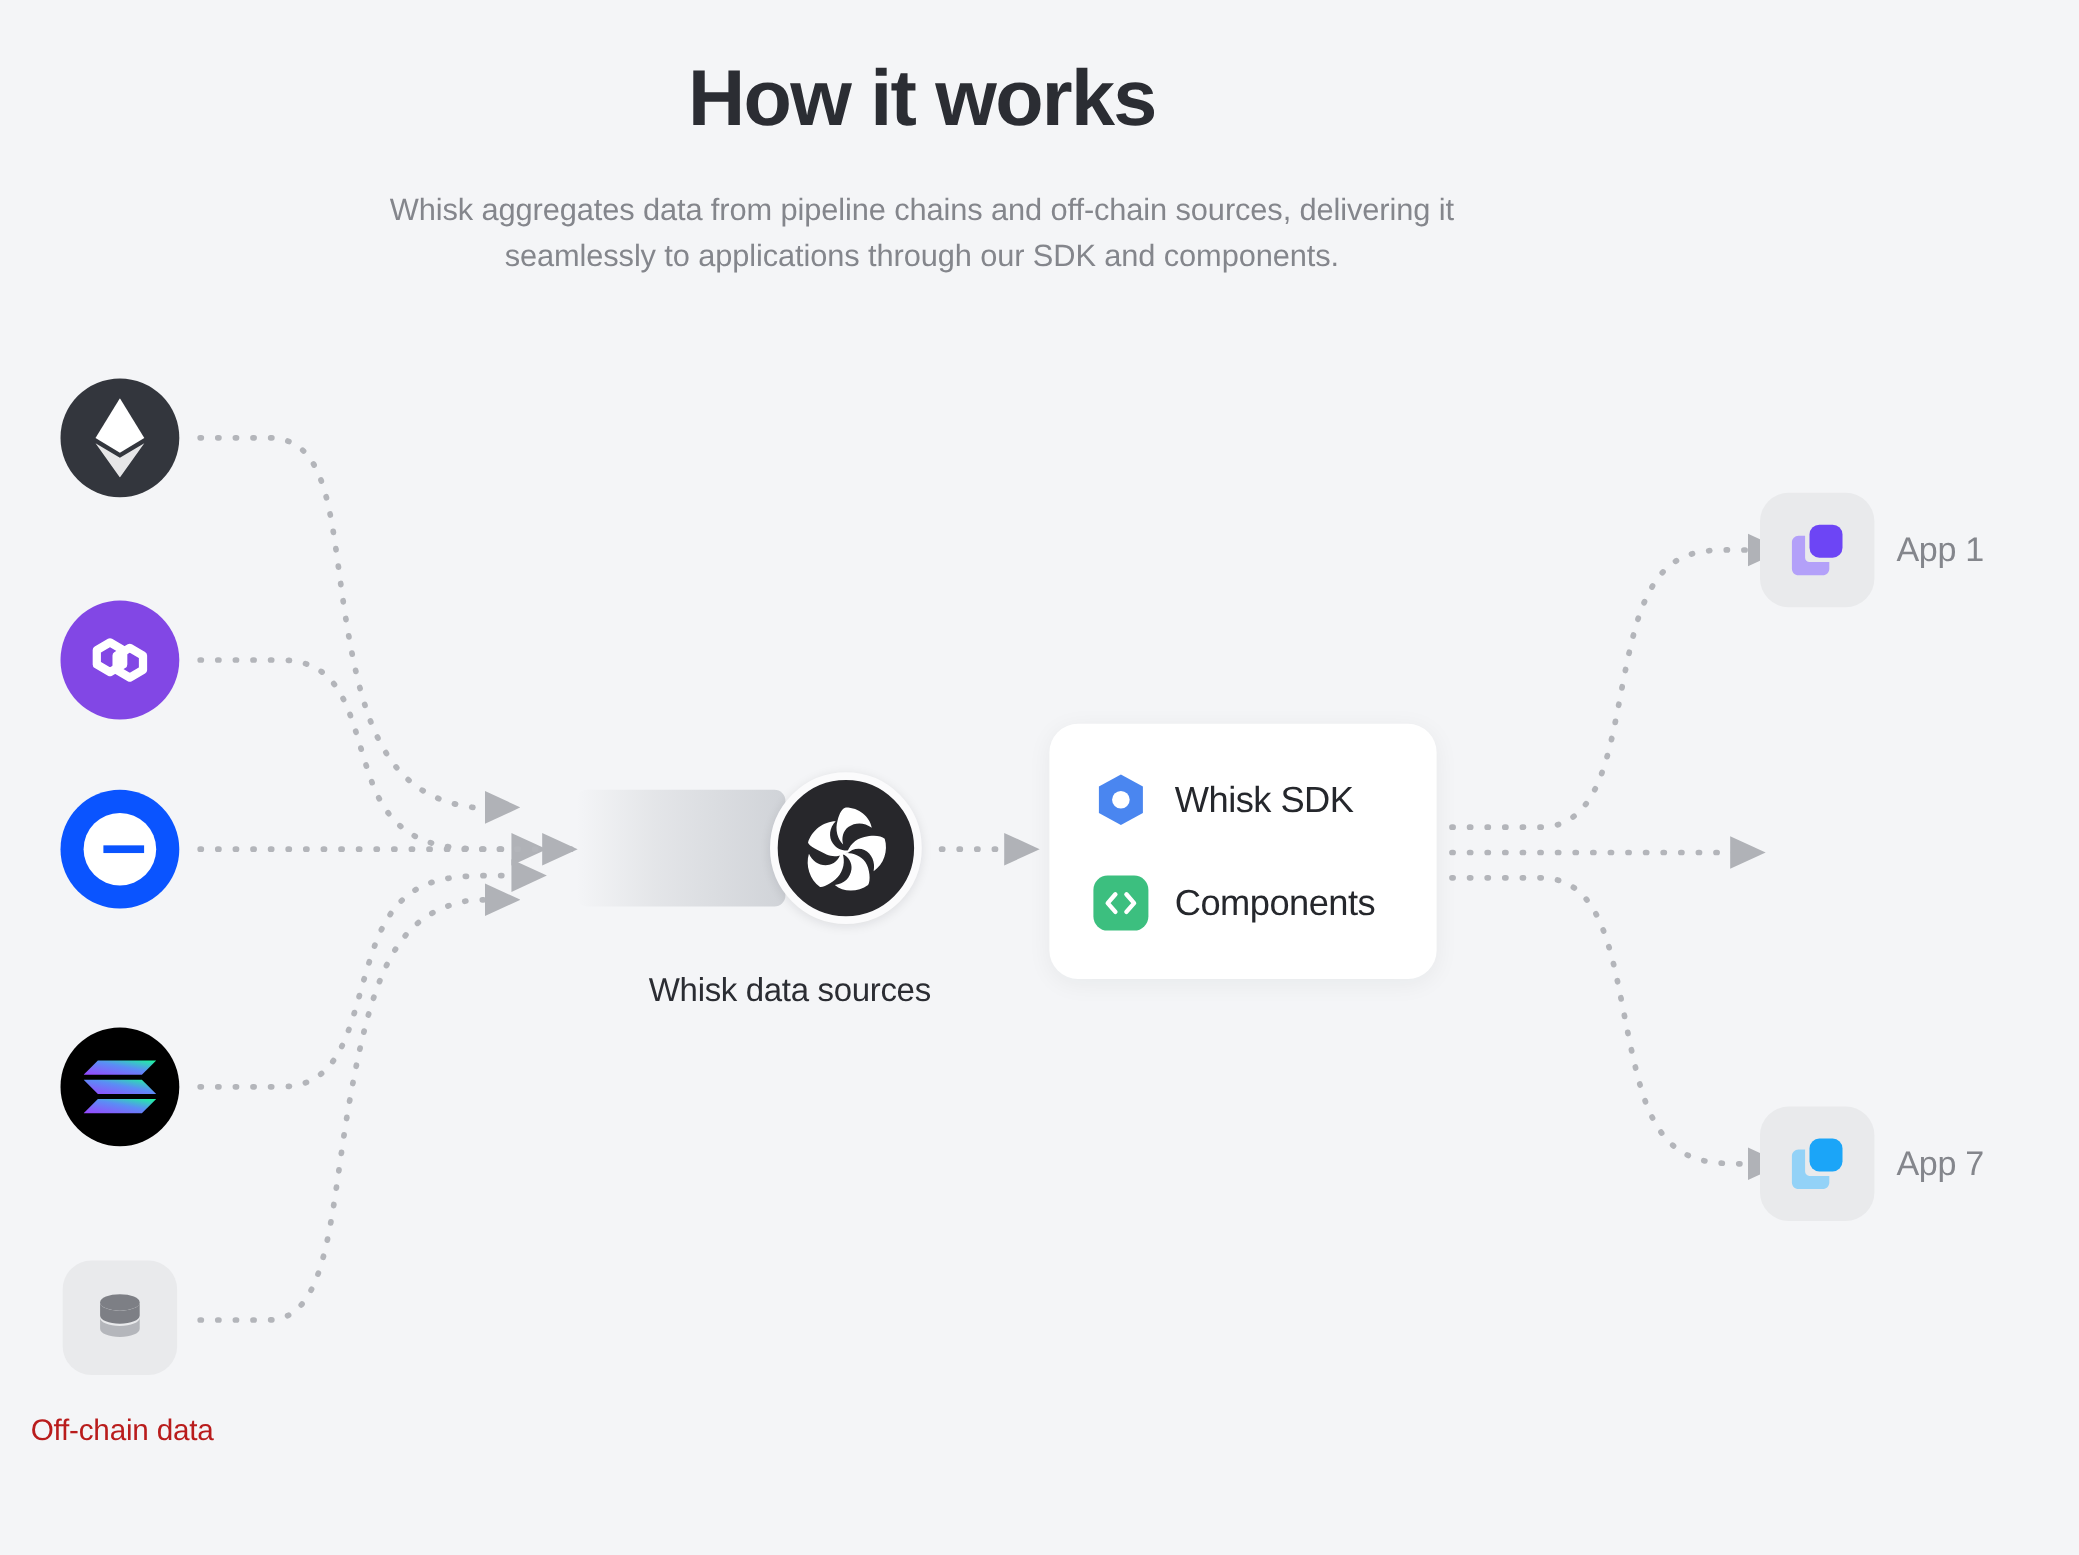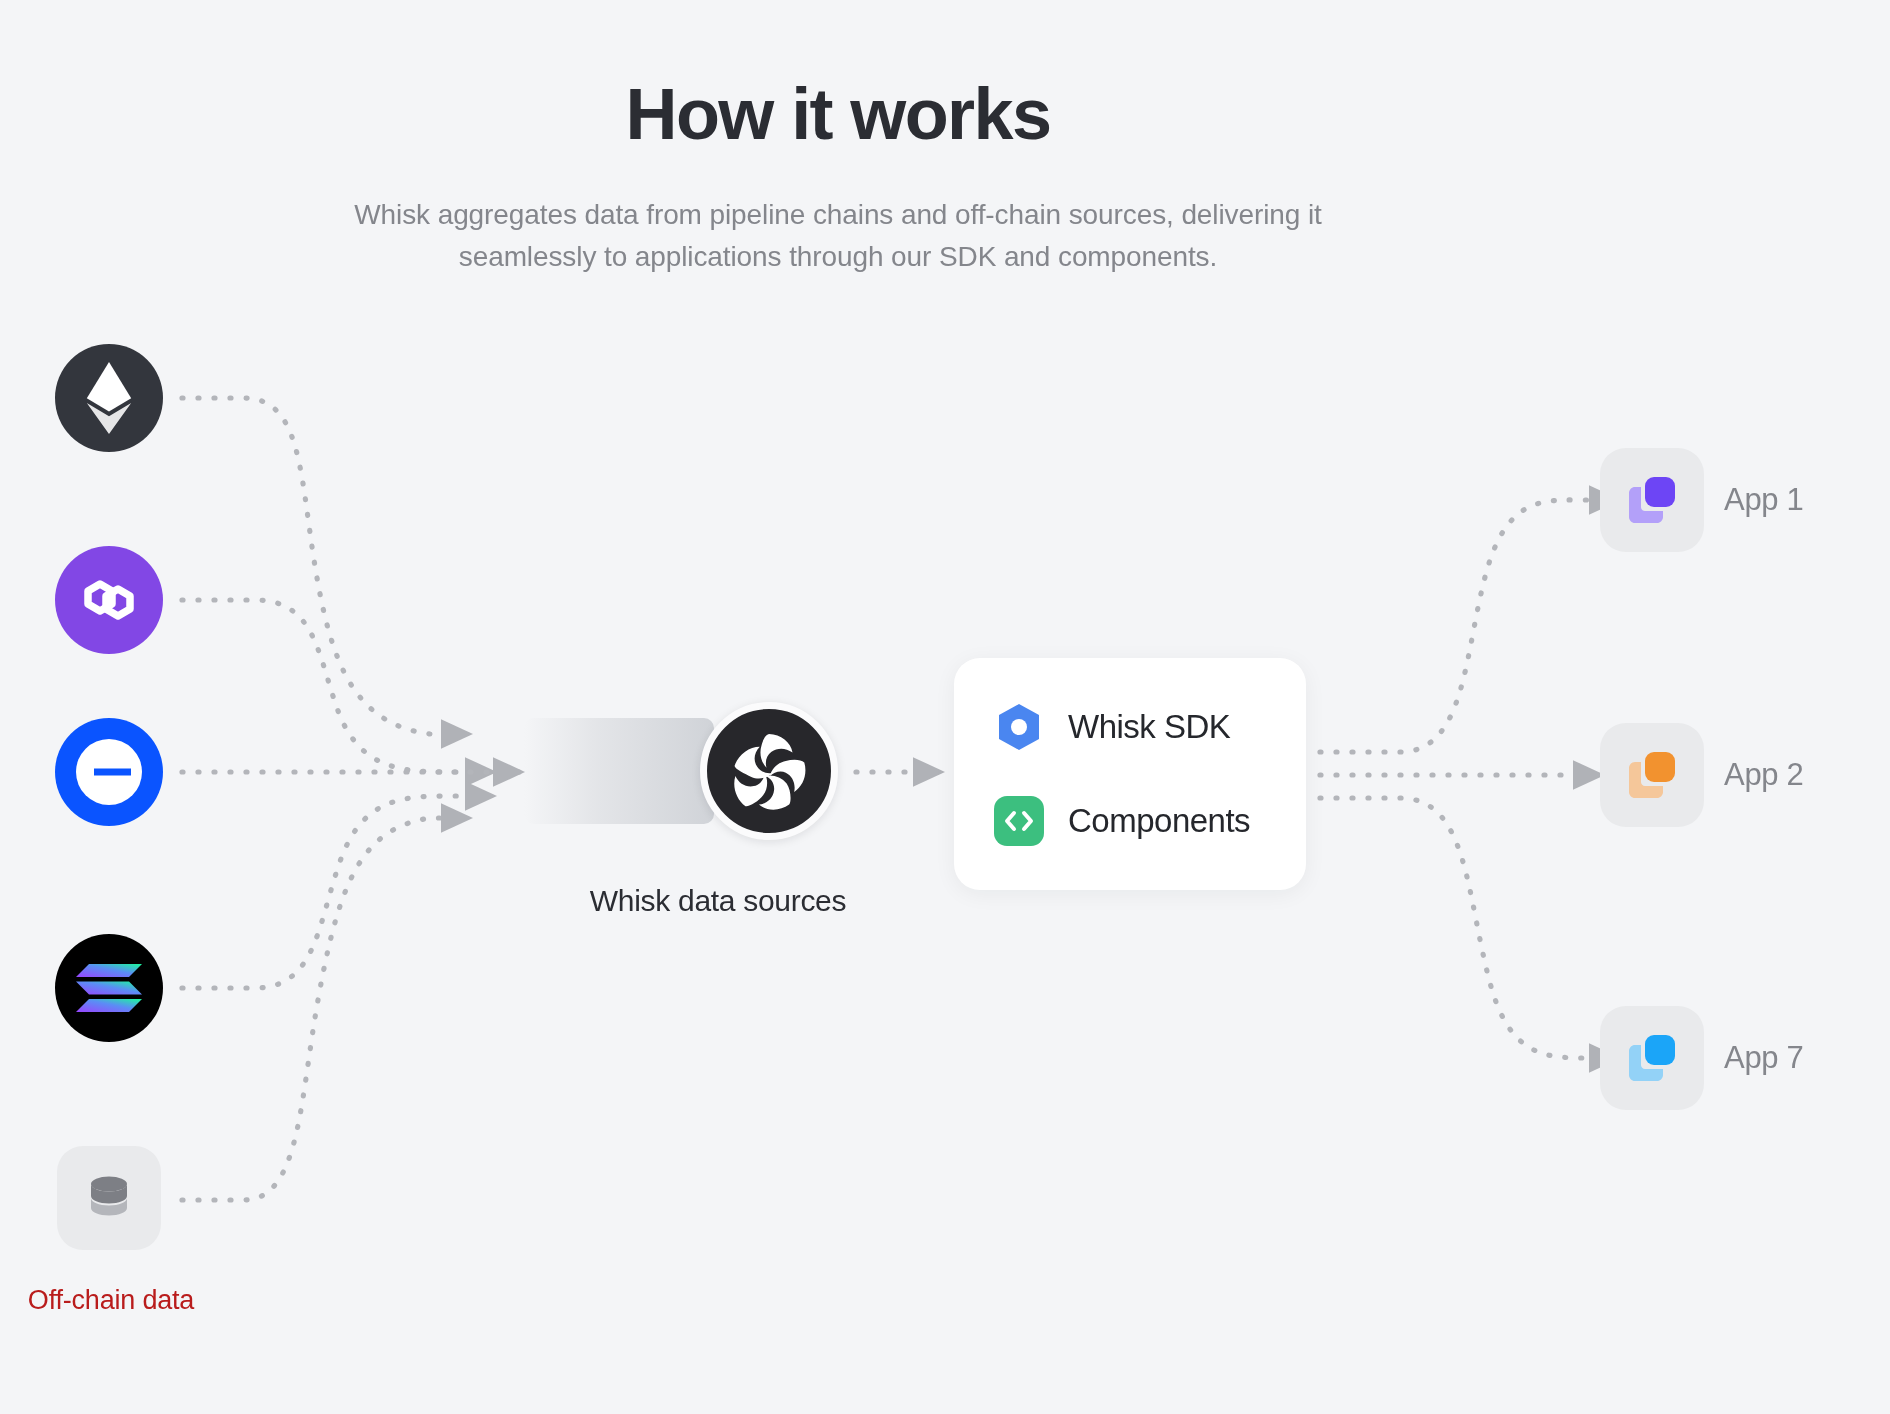--- a/index.html
+++ b/index.html
@@ -19,21 +19,21 @@
     height: 1414px;
     background: #f4f5f7;
   }
 
   
   .header {
     position: absolute;
     top: 0; left: 0;
     width: 1676px;
     text-align: center;
-    padding-top: 76px;
+    padding-top: 52px;
   }
 
   .page-title {
     font-size: 72px;
     font-weight: 700;
     color: #2b2d33;
     letter-spacing: -1.6px;
     line-height: 1.08;
   }
 
@@ -345,29 +345,20 @@
   <div class="app-node" style="left:1600px; top:448px;">
     <div class="app-tile">
       <svg width="58" height="58" viewBox="0 0 58 58">
         <path d="M6 22 C6 18.7 8.7 16 12 16 L18 16 L18 36 C18 38.2 19.8 40 22 40 L40 40 L40 46 C40 49.3 37.3 52 34 52 L12 52 C8.7 52 6 49.3 6 46 Z" fill="#b3a0f9"></path>
         <rect x="22" y="6" width="30" height="30" rx="9" fill="#6d45f5"></rect>
       </svg>
     </div>
     <span class="app-label">App 1</span>
   </div>
 
-  <div class="app-node" style="left:1600px; top:723px;">
-    <div class="app-tile">
-      <svg width="58" height="58" viewBox="0 0 58 58">
-        <path d="M6 22 C6 18.7 8.7 16 12 16 L18 16 L18 36 C18 38.2 19.8 40 22 40 L40 40 L40 46 C40 49.3 37.3 52 34 52 L12 52 C8.7 52 6 49.3 6 46 Z" fill="#f5c79a"></path>
-        <rect x="22" y="6" width="30" height="30" rx="9" fill="#f2922f"></rect>
-      </svg>
-    </div>
-    <span class="app-label">App 2</span>
-  </div>
 
   <div class="app-node" style="left:1600px; top:1006px;">
     <div class="app-tile">
       <svg width="58" height="58" viewBox="0 0 58 58">
         <path d="M6 22 C6 18.7 8.7 16 12 16 L18 16 L18 36 C18 38.2 19.8 40 22 40 L40 40 L40 46 C40 49.3 37.3 52 34 52 L12 52 C8.7 52 6 49.3 6 46 Z" fill="#93d2f7"></path>
         <rect x="22" y="6" width="30" height="30" rx="9" fill="#1ba5f8"></rect>
       </svg>
     </div>
     <span class="app-label">App 7</span>
   </div>

